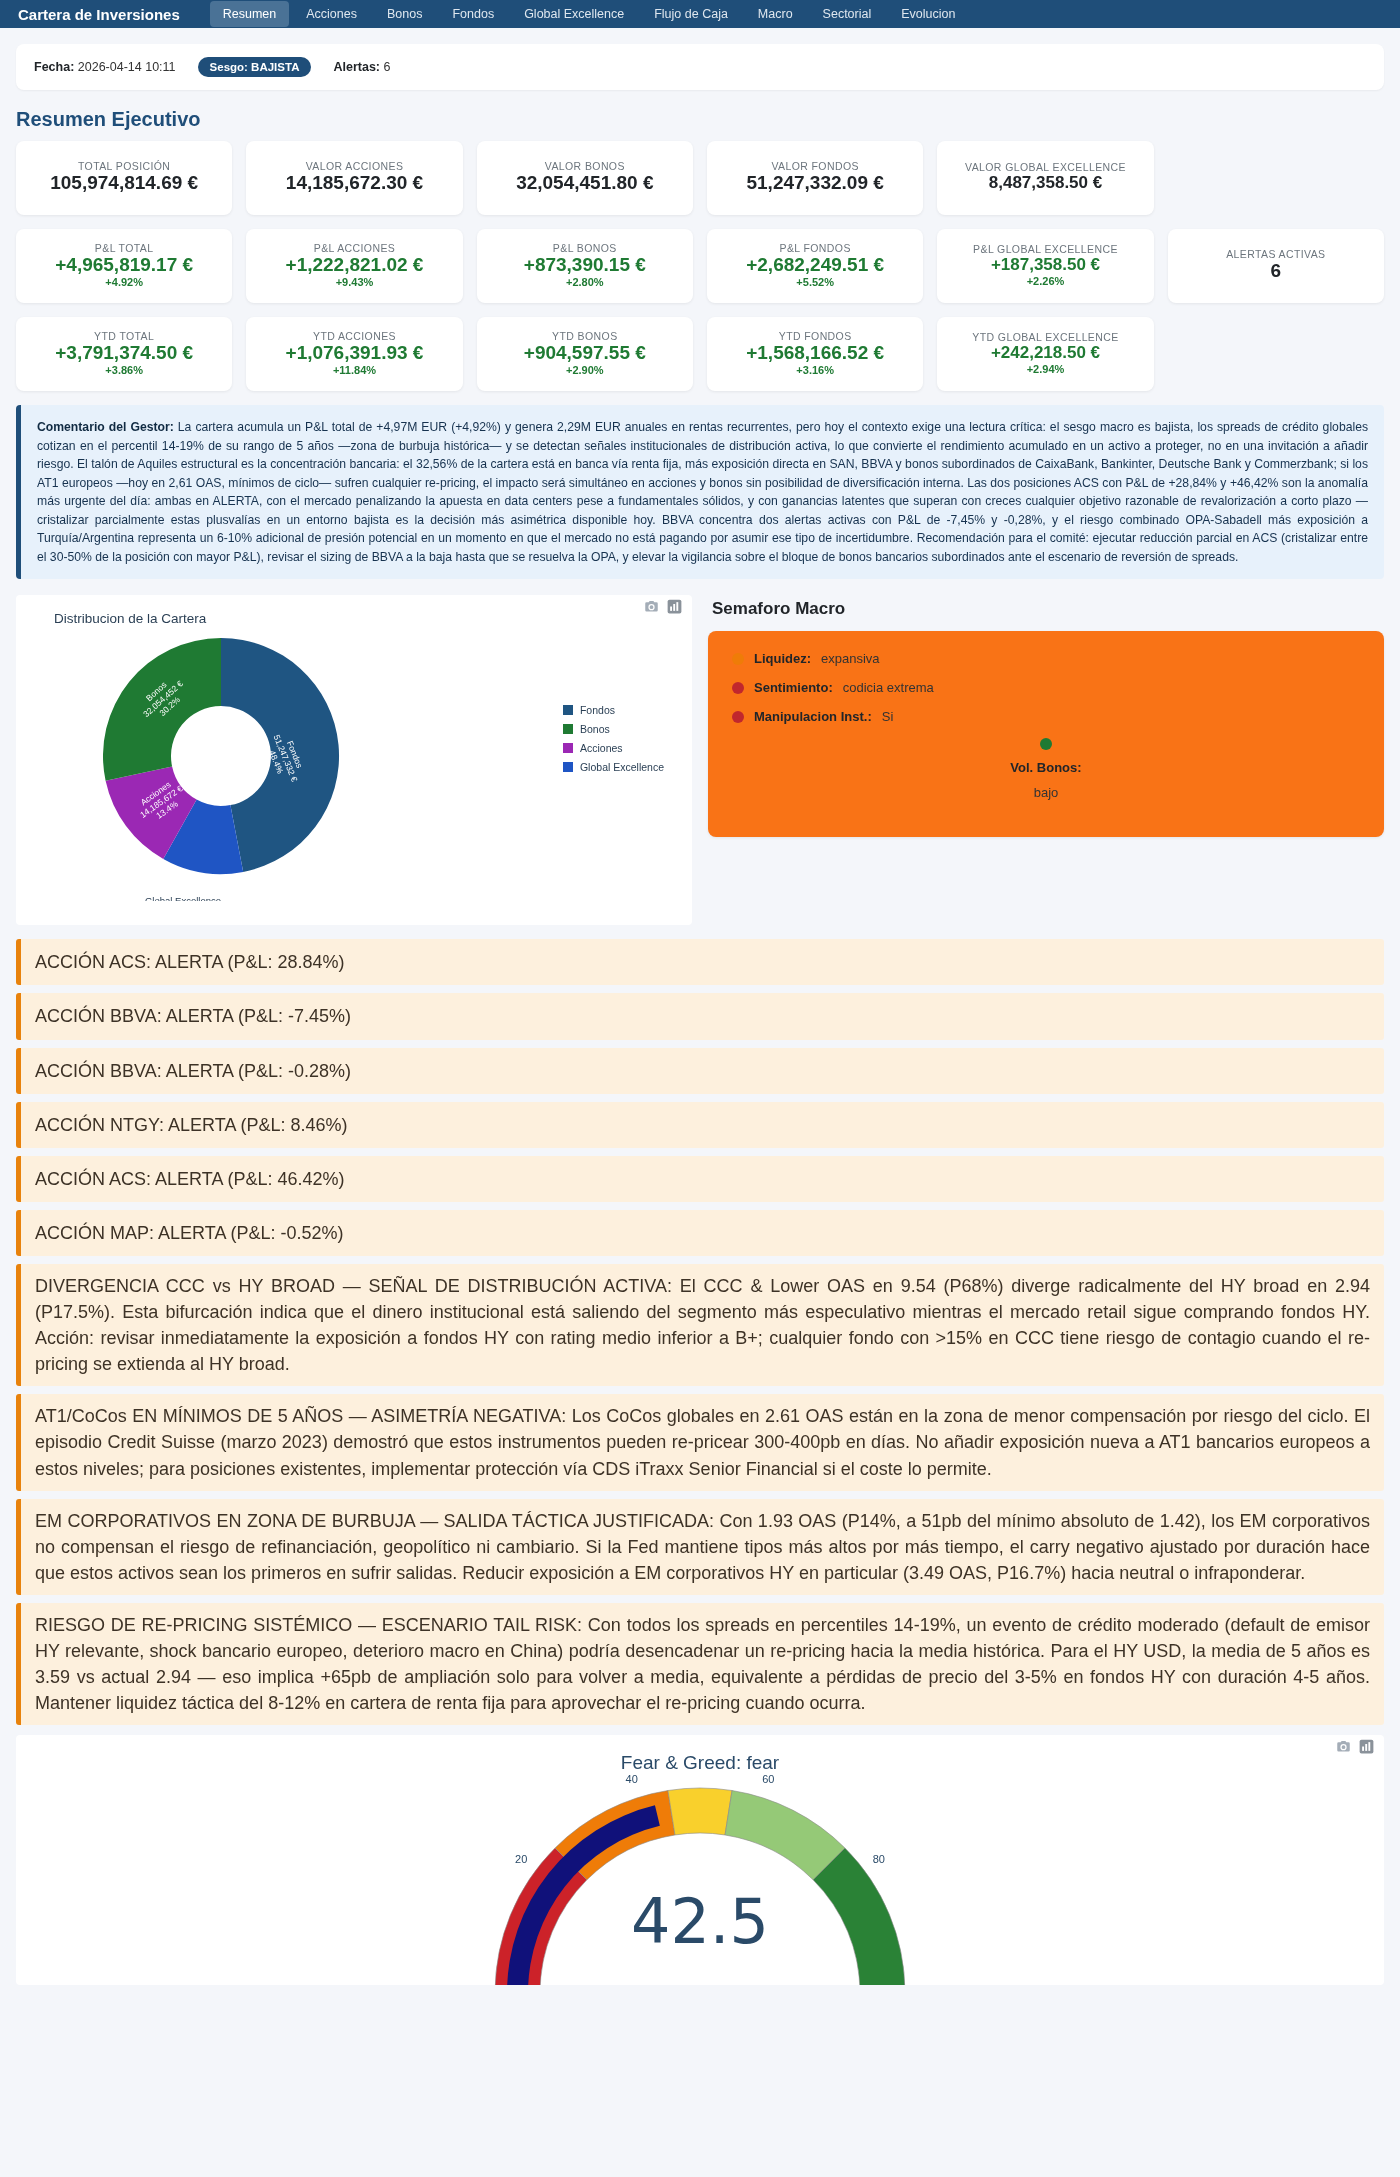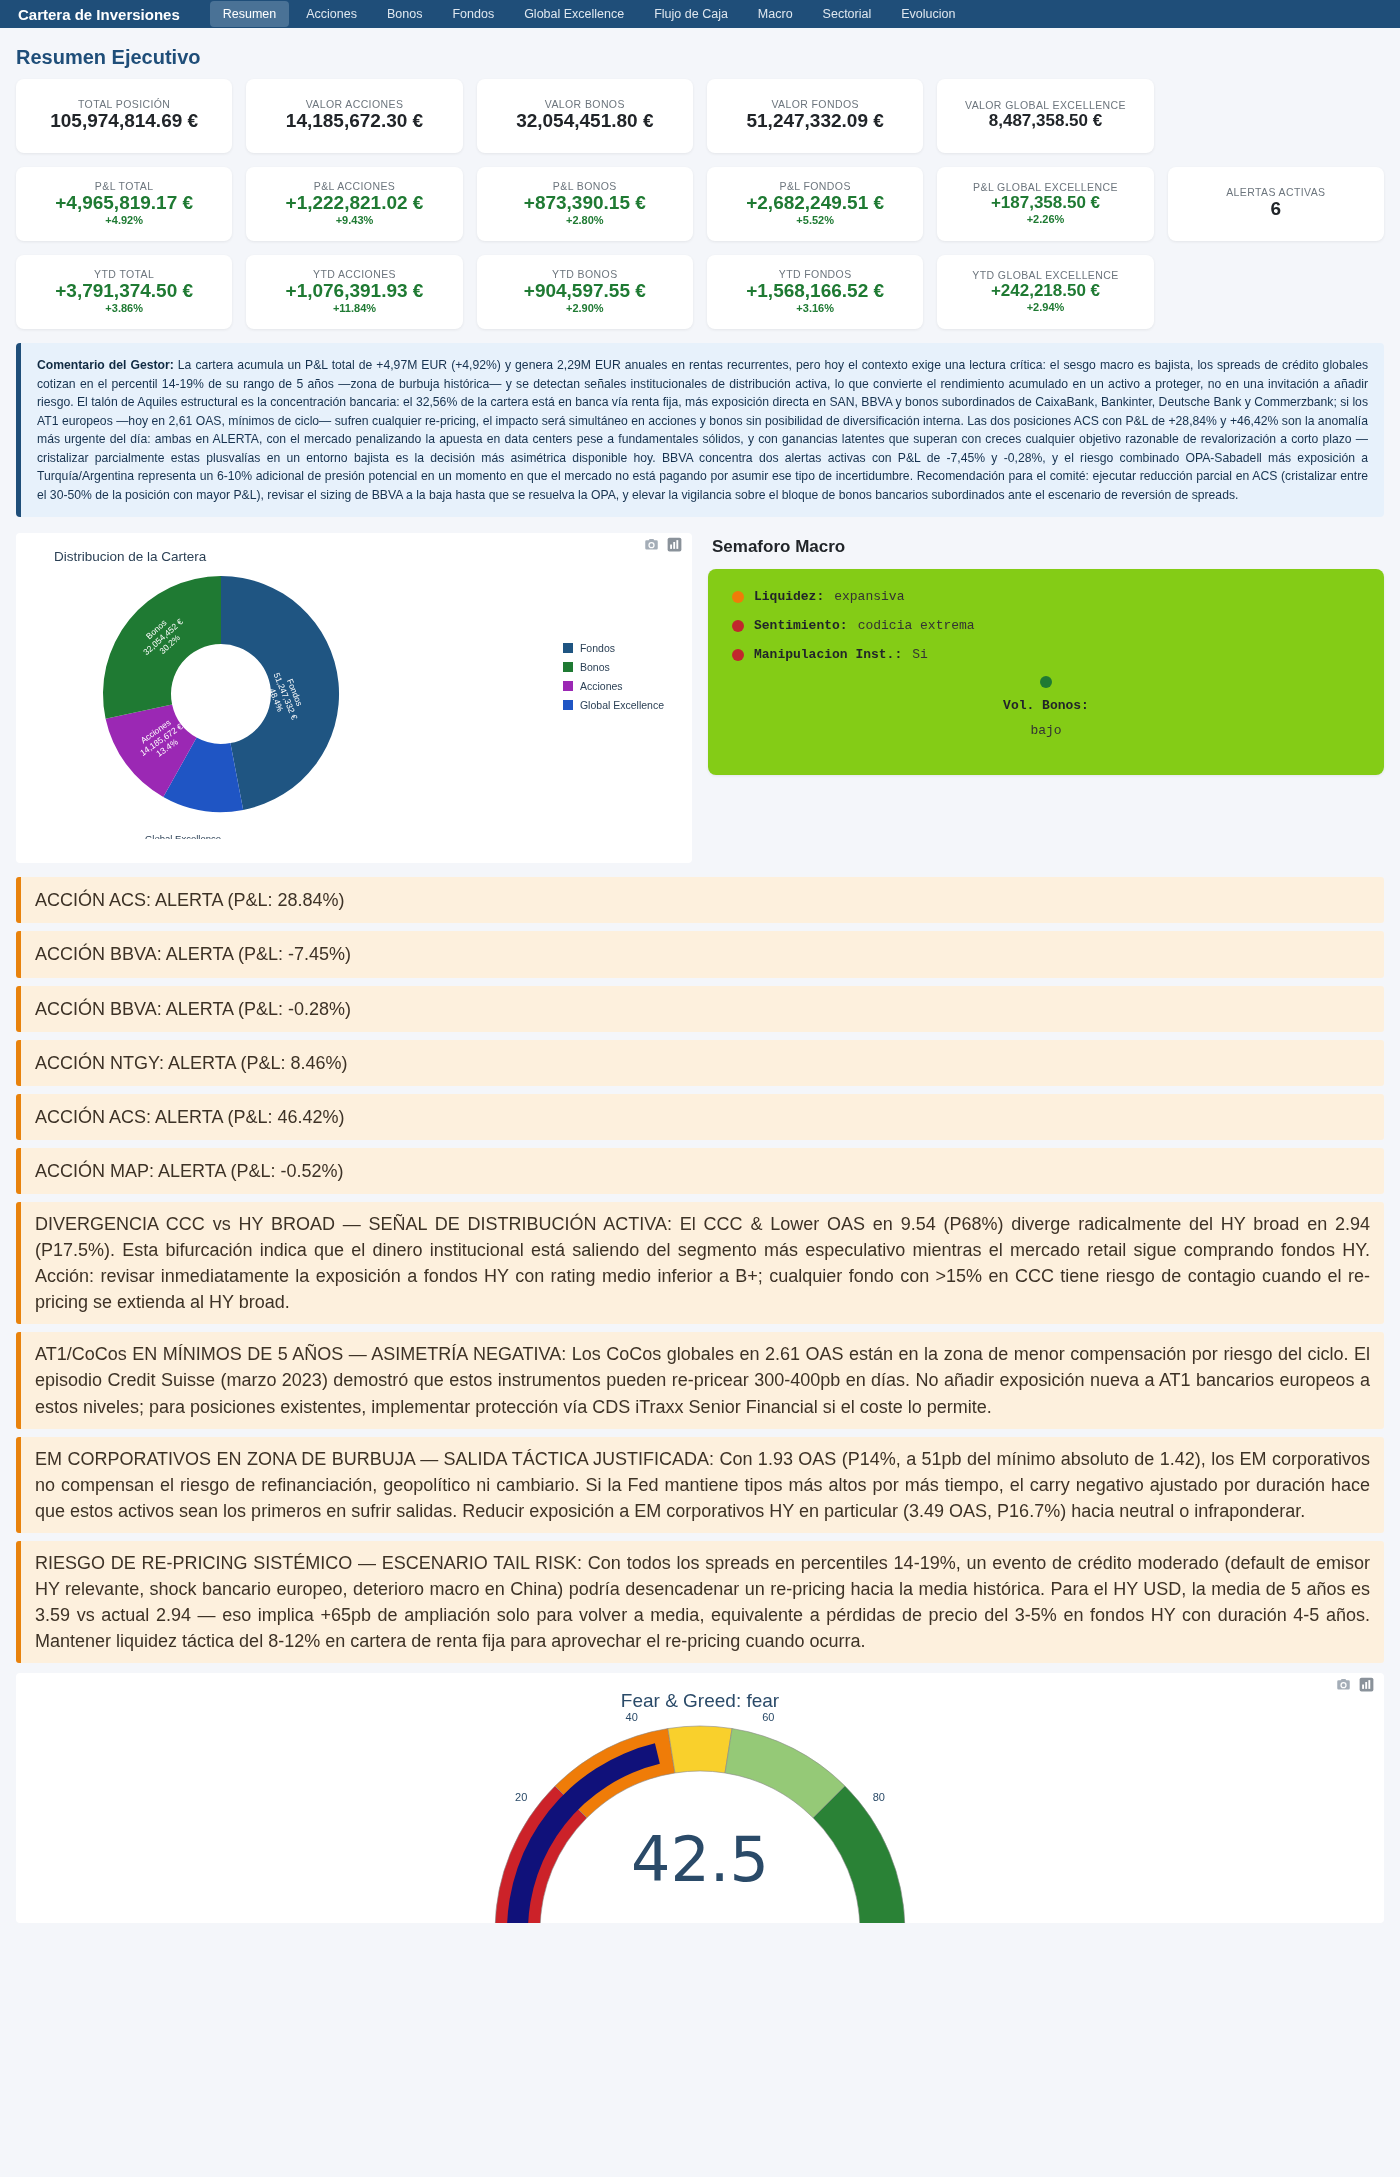--- a/index.html
+++ b/index.html
@@ -162,25 +162,24 @@
     color:#2a3f54;
   }
   .legend div { display:flex; align-items:center; gap:7px; margin-bottom:7px; }
   .legend i { width:10px; height:10px; display:inline-block; }
 
   
   .semaforo-title {
     font-size:17px; font-weight:bold; color:#212529; margin:4px 0 12px 4px;
   }
   .semaforo-card {
-    background:#84cc16;
+    background:#f97316;
     border-radius:8px;
     padding:20px 24px;
     box-shadow:0 1px 3px rgba(0,0,0,.07);
-    font-family:Liberation Mono, monospace;
   }
   .sem-row { display:flex; align-items:center; gap:10px; margin-bottom:14px; font-size:13px; }
   .sem-row:last-child { margin-bottom:17px;flex-direction:column; }
   .sem-dot { width:12px; height:12px; border-radius:50%; display:inline-block; }
   .sem-key { font-weight:bold; color:#212529; }
   .sem-val { color:#333; }
 
   
   .alert {
     background:#fdf0dd;
@@ -229,20 +228,31 @@
       <div class="nav-item">Global Excellence</div>
       <div class="nav-item">Flujo de Caja</div>
       <div class="nav-item">Macro</div>
       <div class="nav-item">Sectorial</div>
       <div class="nav-item">Evolucion</div>
     </div>
 </div>
 
 <div class="page">
 
+  <div class="meta-bar">
+    <div>
+      <b>Fecha:</b>
+      <span>2026-04-14 10:11</span>
+    </div>
+    <div class="badge-sesgo">Sesgo: BAJISTA</div>
+    <div>
+      <b>Alertas:</b>
+      <span>6</span>
+    </div>
+  </div>
 
   <h2 class="section">Resumen Ejecutivo</h2>
 
   <div class="kpi-row" id="kpi-row1">
       <div class="kpi">
         <div class="kpi-label">TOTAL POSICIÓN</div>
         <div class="kpi-value">105,974,814.69 €</div>
       </div>
       <div class="kpi">
         <div class="kpi-label">VALOR ACCIONES</div>

